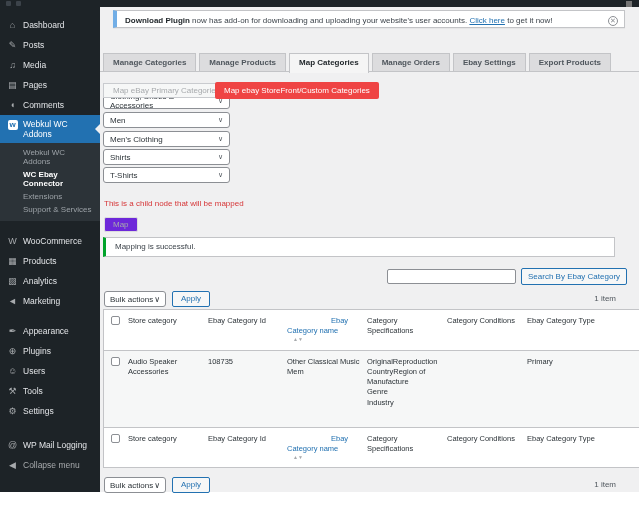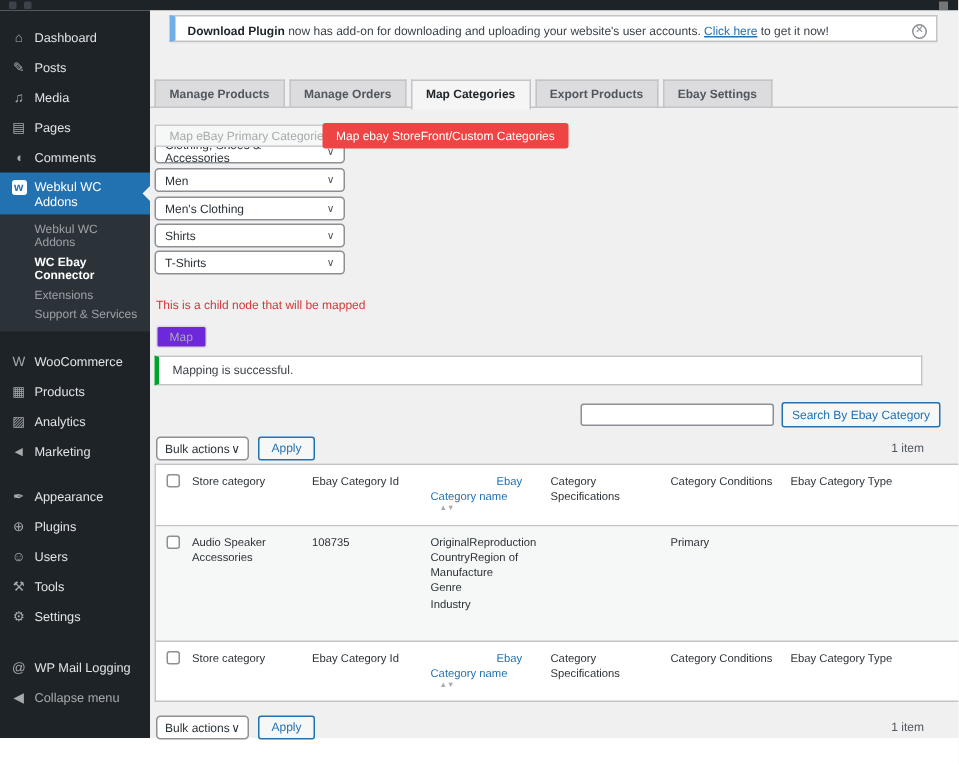--- a/index.html
+++ b/index.html
@@ -184,25 +184,26 @@
   </div>
 
   <div class="content">
 
     <div class="notice">
       <b>Download Plugin</b><span> now has add-on for downloading and uploading your website's user accounts. </span><a>Click here</a><span> to get it now!</span>
       <span class="dismiss">✕</span>
     </div>
 
     <div class="tabs">
+      <div class="tab">Manage Categories</div>
       <div class="tab">Manage Products</div>
+      <div class="tab active">Map Categories</div>
       <div class="tab">Manage Orders</div>
-      <div class="tab active">Map Categories</div>
+      <div class="tab">Ebay Settings</div>
       <div class="tab">Export Products</div>
-      <div class="tab">Ebay Settings</div>
     </div>
     <div class="tab-line"></div>
 
     <div class="subtab-primary">Map eBay Primary Categories</div>
     <div class="subtab-custom">Map ebay StoreFront/Custom Categories</div>
 
     <div class="cat-select" style="top:86px">
       <span>Clothing, Shoes &amp; Accessories</span>
       <span class="chev">∨</span>
     </div>
@@ -250,20 +251,21 @@
         </div>
         <div class="t-cell">Category Specifications</div>
         <div class="t-cell">Category Conditions</div>
         <div class="t-cell">Ebay Category Type</div>
       </div>
 
       <div class="t-row t-body">
         <div class="cb-cell"><span class="checkbox" style="display:inline-block"></span></div>
         <div class="t-cell cell-wrap">Audio Speaker Accessories</div>
         <div class="t-cell">108735</div>
+        <div class="t-cell cell-wrap">Other Classical Music Mem</div>
         <div class="t-cell">
           <span class="spec-item">OriginalReproduction</span>
           <span class="spec-item">CountryRegion of Manufacture</span>
           <span class="spec-item">Genre</span>
           <span class="spec-item">Industry</span>
         </div>
         <div class="t-cell"></div>
         <div class="t-cell">Primary</div>
       </div>
 

